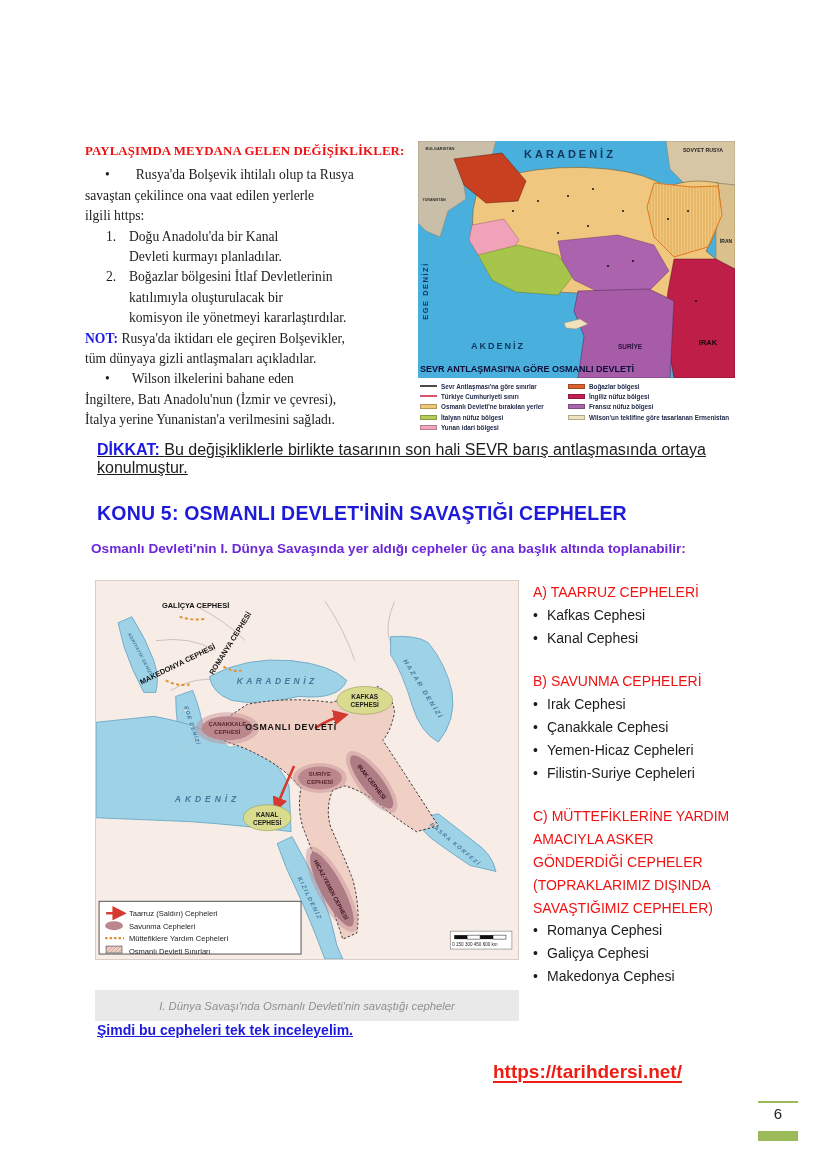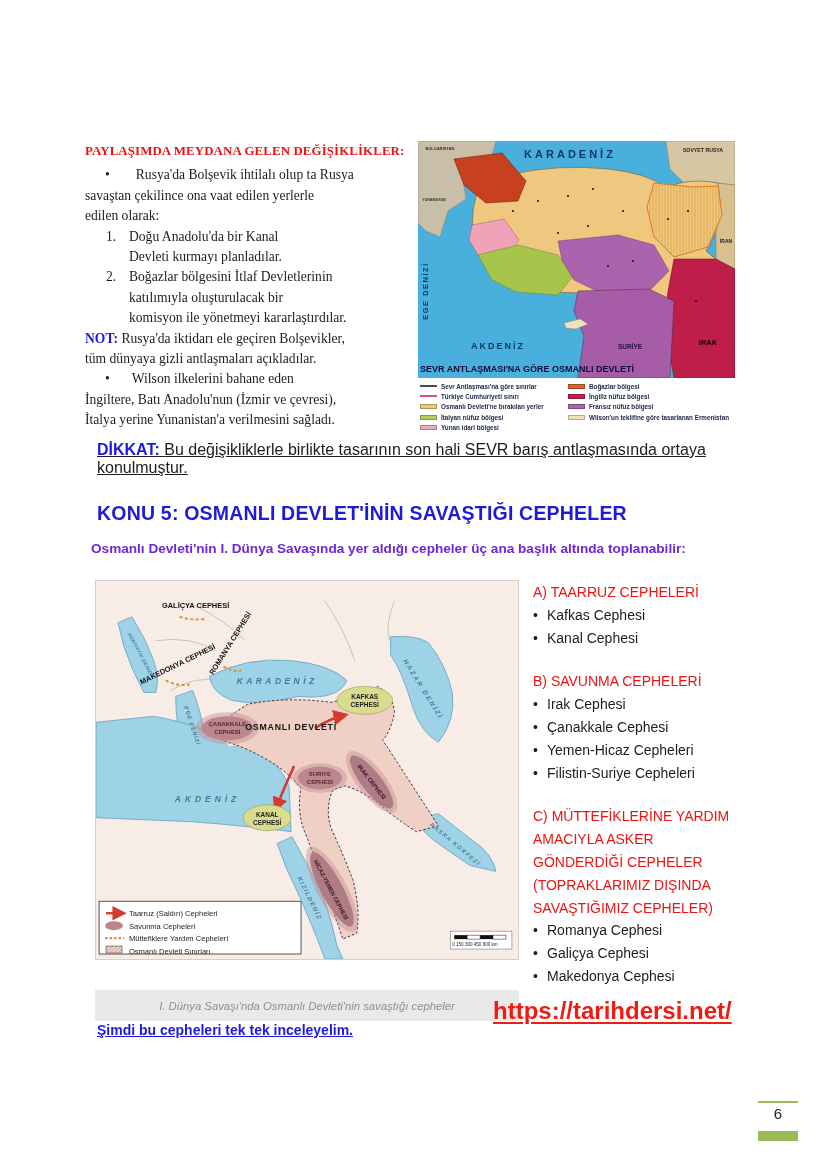--- a/index.html
+++ b/index.html
@@ -38,42 +38,42 @@
     font-size:11.3px; font-style:italic; color:#8f8f8f;margin-top:30px; }
   
   .groups { position:absolute; left:533px; top:581px; width:255px; font-size:14px; line-height:22.8px; }
   .groups h4 { font-size:14px; font-weight:normal; color:#ee1212; line-height:22.8px; }
   .groups ul { list-style:none; }
   .groups li .dot { display:inline-block; width:14px; }
   .grp { margin-bottom:21px; }
   .grp-c h4 span { display:block; }
   
   .closing { position:absolute; left:97px; top:1022px; font-size:14px; font-weight:bold; color:#1d1adf;text-decoration:underline; }
-  .site-link { position:absolute; left:493px; top:997px; font-size:24px; font-weight:bold; color:#ee1c12;
+  .site-link { position:absolute; left:493px; top:1061px; font-size:19px; font-weight:bold; color:#ee1c12;
     text-decoration:underline; text-decoration-thickness:2px; text-underline-offset:3px; }
   .pg-line { position:absolute; left:758px; top:1101px; width:40px; height:2px; }
   .pg-num  { position:absolute; left:758px; top:1105px; width:40px; text-align:center; font-size:15px; color:#222; }
   .pg-bar  { position:absolute; left:758px; top:1131px; width:40px; height:10px; }
   
   text { font-family:"Liberation Sans", sans-serif; }
   .sea-lbl { fill:#46789c; font-style:italic; font-weight:bold; }
   .front-lbl { fill:#111; font-weight:bold; }
 </style>
 </head>
 <body>
 
 <div class="page">
 
   <section class="intro">
     <div class="red-head">PAYLAŞIMDA MEYDANA GELEN DEĞİŞİKLİKLER:</div>
 
     <p class="b-row">
       <span class="line"><span class="bullet-glyph">•</span><span>Rusya'da Bolşevik ihtilalı olup ta Rusya</span></span>
       <span class="line">savaştan çekilince ona vaat edilen yerlerle</span>
-      <span class="line">edilen olarak:</span>
+      <span class="line">ilgili https:</span>
     </p>
 
     <div class="num-item">
       <span class="num">1.</span>
       <span>
         <span class="line">Doğu Anadolu'da bir Kanal</span>
         <span class="line">Devleti kurmayı planladılar.</span>
       </span>
     </div>
 

